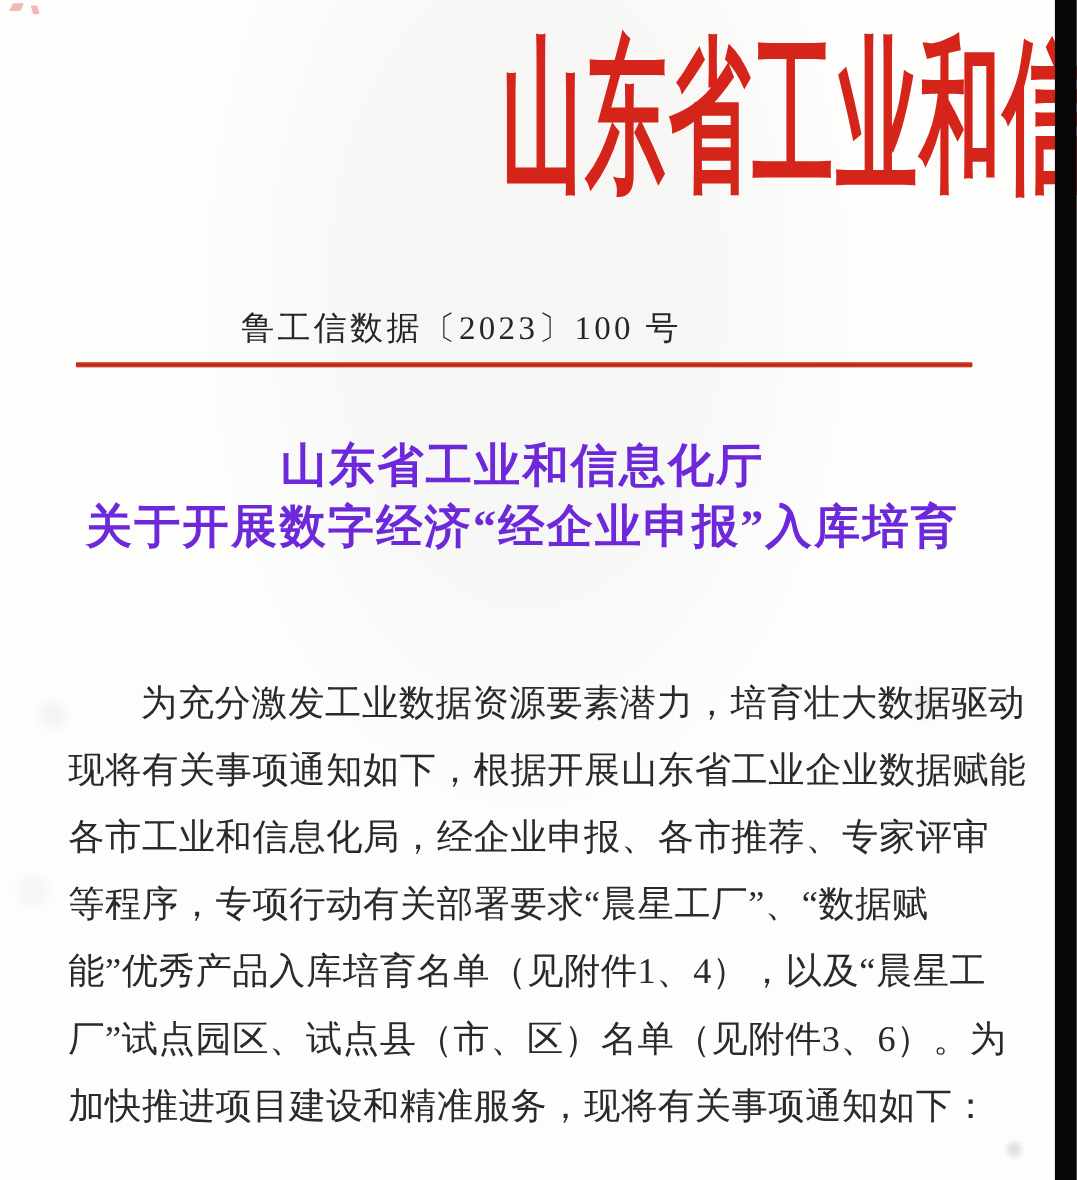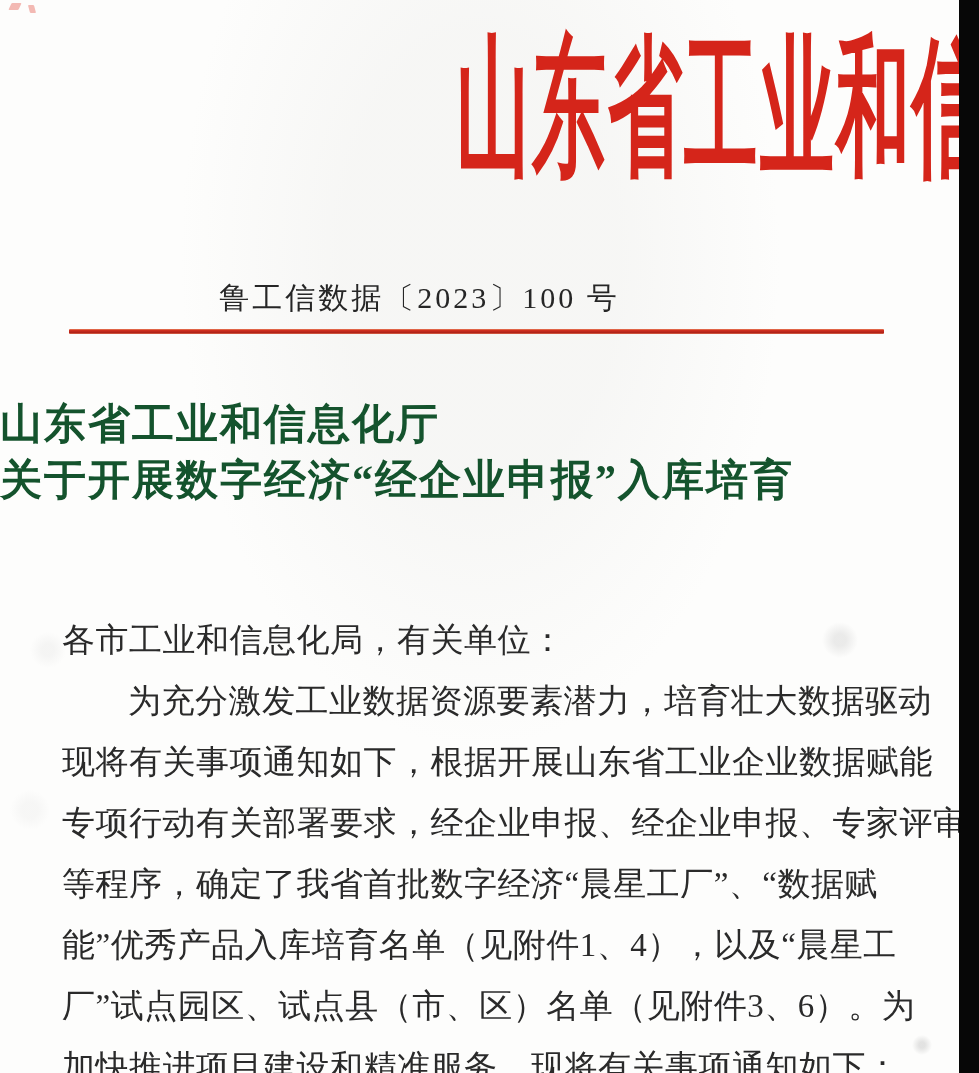--- a/index.html
+++ b/index.html
@@ -87,21 +87,22 @@
     background: linear-gradient(to bottom, #e8805d 0%, #cf2f1f 30%, #b2231a 70%, #d96a4d 100%);
     border-radius: 1px;
   }
 
   
   .title {
     position: absolute;
     left: 0;
     top: 396px;
     width: 950px;
-    color: #14532d;
+    text-align: center;
+    color: #6d28d9;
     font-weight: bold;
     font-size: 42px;
     letter-spacing: 2px;
   }
   .title .t-line { line-height: 56px; white-space: nowrap; }
 
   
   .body-block {
     position: absolute;
     left: 62px;
@@ -143,25 +144,24 @@
   <div class="docnum">鲁工信数据〔2023〕100 号</div>
 
   <div class="red-rule"></div>
 
   <div class="title">
     <div class="t-line">山东省工业和信息化厅</div>
     <div class="t-line">关于开展数字经济“经企业申报”入库培育</div>
   </div>
 
   <div class="body-block">
-    <div class="line">各市工业和信息化局，有关单位：</div>
     <div class="line indent">为充分激发工业数据资源要素潜力，培育壮大数据驱动</div>
     <div class="line">现将有关事项通知如下，根据开展山东省工业企业数据赋能</div>
-    <div class="line">专项行动有关部署要求，经企业申报、经企业申报、专家评审</div>
-    <div class="line">等程序，确定了我省首批数字经济“晨星工厂”、“数据赋</div>
+    <div class="line">各市工业和信息化局，经企业申报、各市推荐、专家评审</div>
+    <div class="line">等程序，专项行动有关部署要求“晨星工厂”、“数据赋</div>
     <div class="line">能”优秀产品入库培育名单（见附件1、4），以及“晨星工</div>
     <div class="line">厂”试点园区、试点县（市、区）名单（见附件3、6）。为</div>
     <div class="line">加快推进项目建设和精准服务，现将有关事项通知如下：</div>
   </div>
 
   <div class="black-strip"></div>
 
 </div>
 
 </body></html>

